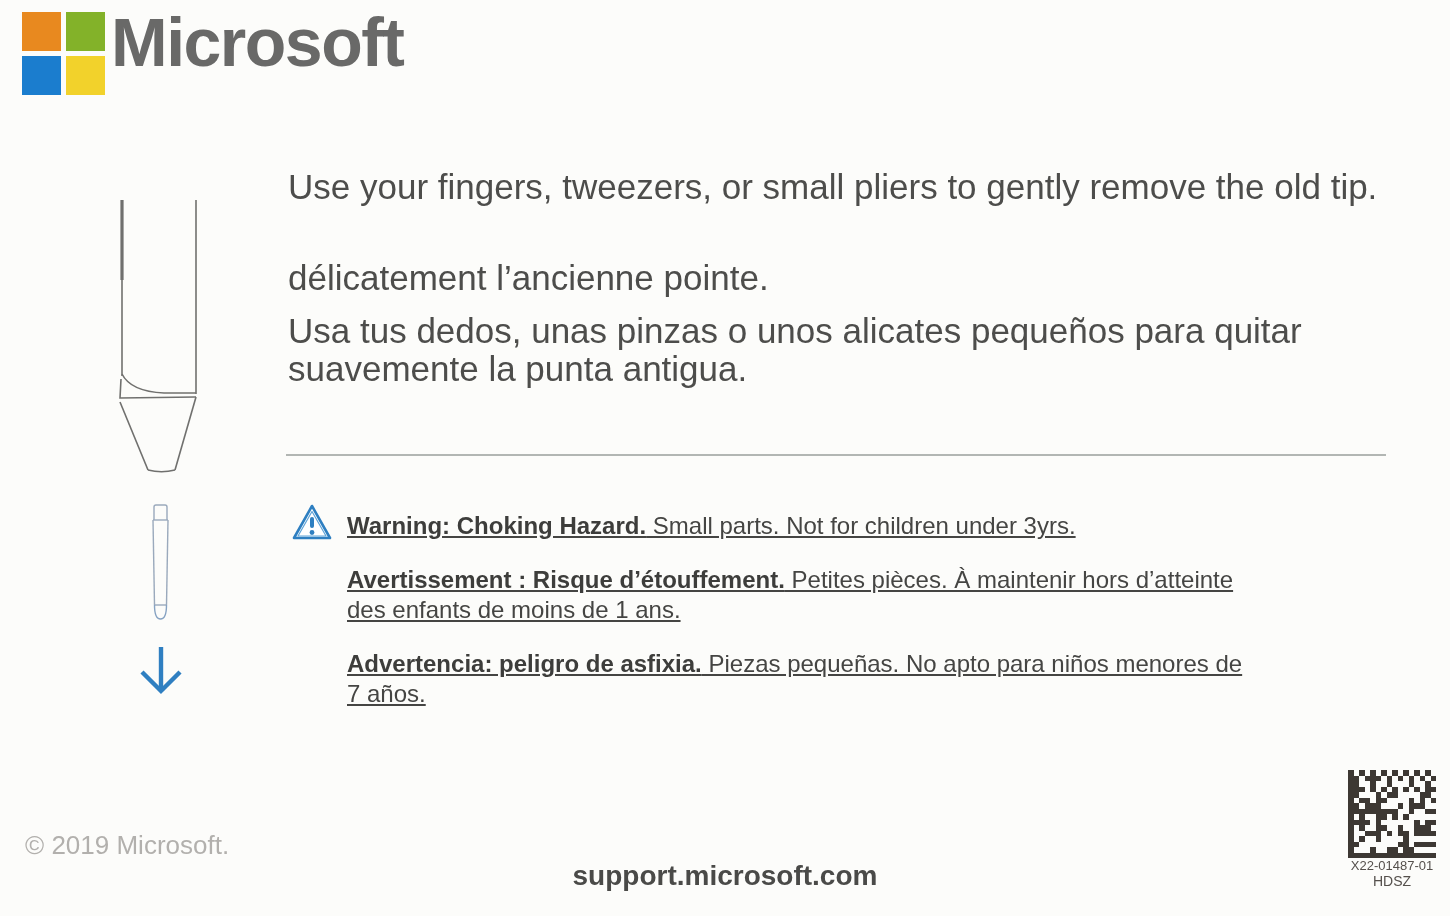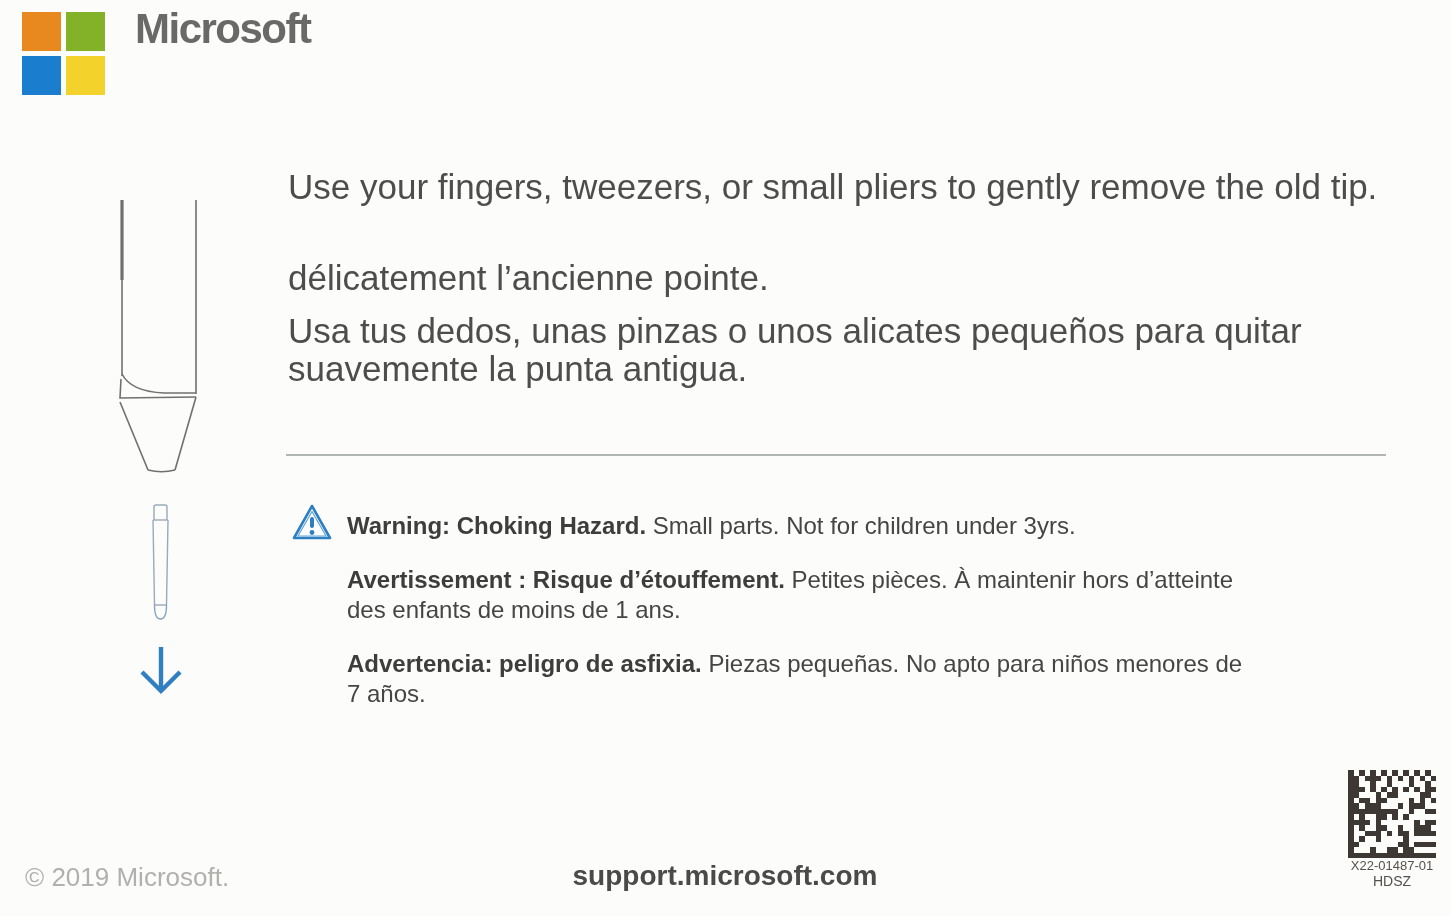--- a/index.html
+++ b/index.html
@@ -11,47 +11,47 @@
     position: relative;
     overflow: hidden;
   }
   .page { position: absolute; inset: 0; width: 1450px; height: 916px; }
 
   
   .logo { position: absolute; left: 22px; top: 12px; display: flex; align-items: flex-start; }
   .logo-squares { display: grid; grid-template-columns: 39px 39px; grid-template-rows: 39px 39px; gap: 5px; }
   .logo-squares .sq { width: 39px; height: 39px; }
   .logo-wordmark {
-    margin-left: 30px; margin-top: -4px;
-    font-size: 42px; font-weight: 600; letter-spacing: -1.5px;
+    margin-left: 6px; margin-top: -4px;
+    font-size: 68px; font-weight: 600; letter-spacing: -1.5px;
     color: #696968; line-height: 1;
   }
 
   
   .pen-large { position: absolute; left: 112px; top: 196px; }
   .pen-tip-small { position: absolute; left: 147px; top: 501px; }
   .down-arrow { position: absolute; left: 134px; top: 645px; }
 
   
   .instructions { position: absolute; left: 288px; top: 168px; width: 1140px; }
   .instructions p { font-size: 35px; line-height: 38px; color: #4d4d4b; }
   .instructions p + p { margin-top: 15px; }
 
   
   .divider { position: absolute; left: 286px; top: 454px; width: 1100px; height: 2px; background: #b2b6b3; }
 
   
   .warning-icon { position: absolute; left: 291px; top: 503px; }
   .warnings { position: absolute; left: 347px; top: 511px; width: 1060px; }
-  .warnings p { font-size: 24px; line-height: 30px; color: #454543; }
+  .warnings p { font-size: 24px; line-height: 30px; color: #454543; text-decoration: underline; }
   .warnings p + p { margin-top: 24px; }
   .warnings strong { font-weight: 700; color: #3d3d3b; }
 
   
-  .copyright { position: absolute; left: 25px; top: 862px; font-size: 26px; color: #b2b0ad; }
+  .copyright { position: absolute; left: 25px; top: 830px; font-size: 26px; color: #b2b0ad; }
   .support-url { position: absolute; left: 0; right: 0; top: 860px; text-align: center;
                  font-size: 28px; font-weight: 700; color: #4a4a48; }
   .barcode-block { position: absolute; left: 1344px; top: 770px; width: 96px; text-align: center; }
   .barcode-block svg { display: block; margin: 0 auto; }
   .part-number { font-size: 13px; color: #55504c; margin-top: 0; white-space: nowrap; }
   .part-code { font-size: 14px; color: #55504c; }
 </style>
 </head>
 <body>
 

